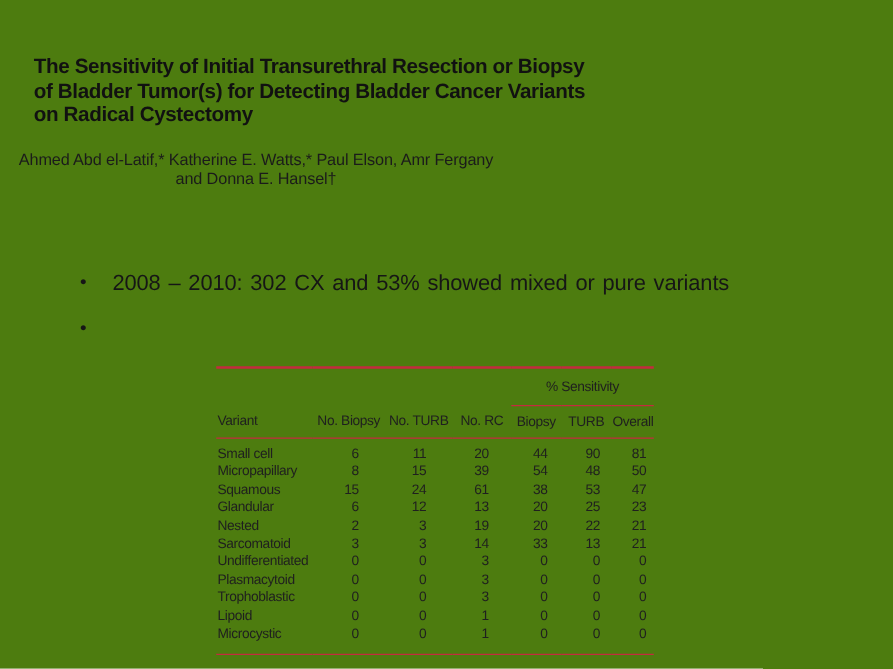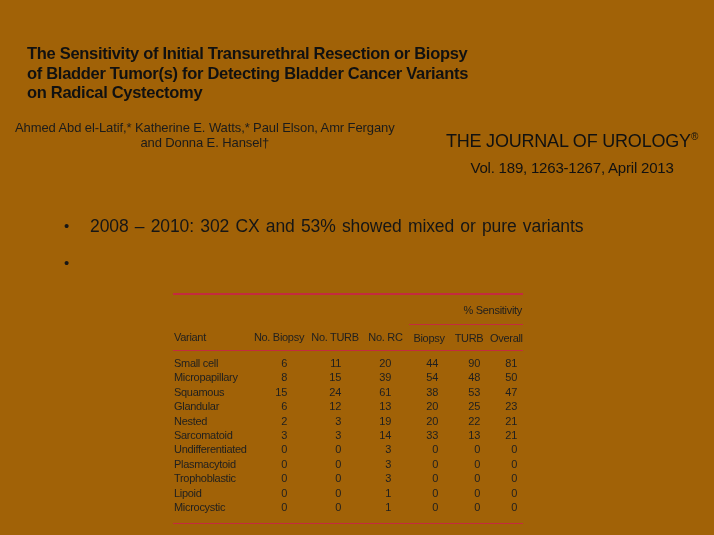--- a/index.html
+++ b/index.html
@@ -4,21 +4,21 @@
 <style>
   html, body {
     margin: 0;
     padding: 0;
     background: #ffffff;
   }
   .slide {
     position: relative;
     width: 714px;
     height: 535px;
-    background: #a16207;
+    background: #4d7c0f;
     overflow: hidden;
     font-family: "Liberation Sans", sans-serif;
     color: #1b1b1b;
   }
 
   
   .paper-title {
     position: absolute;
     left: 27px;
     top: 44px;
@@ -116,21 +116,21 @@
   .sens-table th {
     font-weight: 400;
     white-space: nowrap;
   }
   .sens-table .span-row td,
   .sens-table .span-row th {
     height: 27px;
     vertical-align: middle;
   }
   .sens-table .span-head {
-    text-align: right;
+    text-align: center;
     border-bottom: 1.5px solid #c42b3f;
   }
   .sens-table .cols-row th {
     height: 23px;
     vertical-align: middle;
     text-align: center;
     border-bottom: 1.5px solid #c42b3f;
   }
   .sens-table .cols-row th.h-variant { text-align: left; }
 
@@ -161,24 +161,20 @@
     <div>The Sensitivity of Initial Transurethral Resection or Biopsy</div>
     <div>of Bladder Tumor(s) for Detecting Bladder Cancer Variants</div>
     <div>on Radical Cystectomy</div>
   </div>
 
   <div class="paper-authors">
     <div>Ahmed Abd el-Latif,* Katherine E. Watts,* Paul Elson, Amr Fergany</div>
     <div>and Donna E. Hansel†</div>
   </div>
 
-  <div class="journal-block">
-    <div class="journal-name"><span>THE JOURNAL OF UROLOGY</span><sup>®</sup></div>
-    <div class="journal-citation">Vol. 189, 1263-1267, April 2013</div>
-  </div>
 
   <div class="bullets">
     <div class="bullet-item">
       <span class="bullet-glyph">•</span>
       <span>2008 – 2010: 302 CX and 53% showed mixed or pure variants</span>
     </div>
     <div class="bullet-item">
       <span class="bullet-glyph">•</span>
     </div>
   </div>

